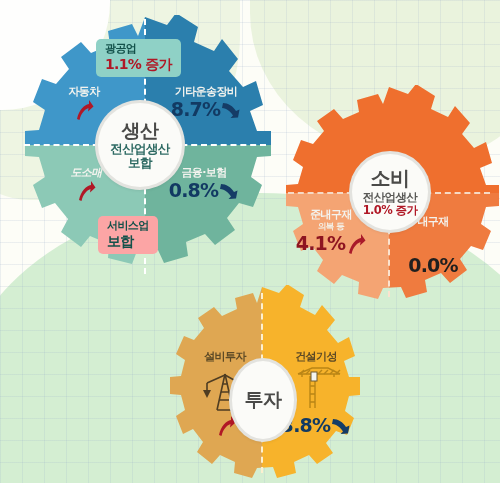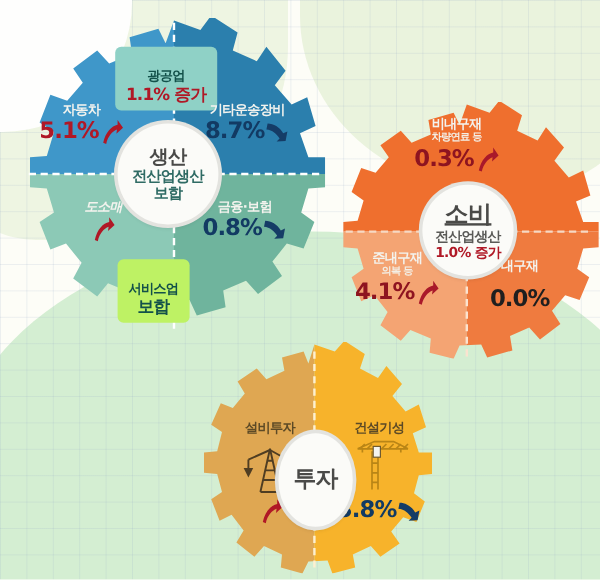--- a/index.html
+++ b/index.html
@@ -64,29 +64,29 @@
   .val.up{color:#b01826;}
   .val.dn{color:#123a63;}
   .val.zero{color:#1f1f1f;}
   .val.dkup{color:#8e1420;}
 
   .valrow{display:flex;align-items:center;justify-content:center;gap:1px;}
   .arrow{display:inline-block;width:20px;height:22px;}
 
   
   .chip{
-    position:absolute;border-radius:5px;text-align:center;
-    padding:19px 9px 5px;line-height:1.18;
+    position:absolute;border-radius:5px;text-align:left;
+    padding:4px 9px 5px;line-height:1.18;
   }
   .chip .c1{font-size:11px;font-weight:bold;letter-spacing:-.6px;}
   .chip .c2{font-size:14px;font-weight:bold;letter-spacing:-.7px;}
   .chip-mining{background:#8fd1c6;}
   .chip-mining .c1{color:#13514a;}
   .chip-mining .c2{color:#b01826;}
-  .chip-service{background:#bef264;}
+  .chip-service{background:#fca5a5;}
   .chip-service .c1{color:#13514a;}
   .chip-service .c2{color:#13514a;}
 
   
   .dash{position:absolute;}
   .dash.h{border-top:2px dashed #ffffff;}
   .dash.v{border-left:2px dashed #ffffff;}
   .dash.hd{border-top:2px dashed #f6d9c4;}
 </style>
 </head>
@@ -127,24 +127,23 @@
 
   <div class="chip chip-mining" style="left:96px;top:39px;">
     <div class="c1">광공업</div>
     <div class="c2">1.1% 증가</div>
   </div>
   <div class="chip chip-service" style="left:98px;top:216px;">
     <div class="c1">서비스업</div>
     <div class="c2">보합</div>
   </div>
 
-  <div class="lab" style="left:20px;top:86px;width:96px;">
+  <div class="lab" style="left:36px;top:86px;width:96px;">
     <div class="cap">자동차</div>
     <div class="valrow">
-      <span class="val up">5.1%</span>
       <span class="arrow">
         <svg viewBox="0 0 20 22">
             <path d="M3 20 C5 11, 10 6, 15 5 L15 1 L19.5 7.5 L14 12.5 L14.5 9 C10.5 10.5, 7 14.5, 5.5 21 Z" fill="#b01826"></path>
           </svg>
       </span>
     </div>
   </div>
 
   <div class="lab" style="left:150px;top:86px;width:112px;">
     <div class="cap">기타운송장비</div>
@@ -175,21 +174,21 @@
       <span class="val dn">0.8%</span>
       <span class="arrow">
         <svg viewBox="0 0 20 22">
             <path d="M2 4 C7 4, 12 7, 15 12 L18.5 10.5 L17 18.5 L9.5 19 L12 16.5 C9.5 12.5, 6 9.5, 1 9 Z" fill="#153c66"></path>
           </svg>
       </span>
     </div>
   </div>
 
   <div class="hub" style="left:98px;top:103px;width:84px;height:84px;">
-    <div class="hub-main" style="font-size:16px;margin-bottom:1px;">생산</div>
+    <div class="hub-main" style="font-size:19px;margin-bottom:1px;">생산</div>
     <div class="hub-sub" style="font-size:12.5px;">전산업생산</div>
     <div class="hub-sub2" style="font-size:12.5px;">보합</div>
   </div>
 
   <div class="gear" style="left:278px;top:85px;">
     <svg width="222" height="220" viewBox="0 0 222 220">
       <defs>
         <clipPath id="clipCons">
           <path d="M111,2
             L130,9 L138,-1 L157,11 L153,24 L170,32 L177,21 L192,38 L184,49 L196,63 L208,57 L214,78 L202,83
@@ -202,55 +201,43 @@
       <g clip-path="url(#clipCons)">
         <rect x="0" y="0" width="222" height="108" fill="#ef6f2e"></rect>
         <rect x="0" y="108" width="111" height="112" fill="#f4a473"></rect>
         <rect x="111" y="108" width="111" height="112" fill="#ef7b3f"></rect>
       </g>
     </svg>
     <div class="dash hd" style="left:10px;top:107px;width:202px;"></div>
     <div class="dash" style="left:110px;top:112px;height:100px;border-left:2px dashed #fbe3cf;"></div>
   </div>
 
-  <div class="lab" style="left:333px;top:98px;width:95px;">
-    <div class="cap">비내구재</div>
-    <div class="cap2">차량연료 등</div>
-    <div class="valrow" style="margin-top:2px;">
-      <span class="val dkup">0.3%</span>
-      <span class="arrow">
-        <svg viewBox="0 0 20 22">
-            <path d="M3 20 C5 11, 10 6, 15 5 L15 1 L19.5 7.5 L14 12.5 L14.5 9 C10.5 10.5, 7 14.5, 5.5 21 Z" fill="#a9192a"></path>
-          </svg>
-      </span>
-    </div>
-  </div>
 
   <div class="lab" style="left:285px;top:209px;width:92px;">
     <div class="cap">준내구재</div>
     <div class="cap2">의복 등</div>
     <div class="valrow" style="margin-top:2px;">
       <span class="val dkup">4.1%</span>
       <span class="arrow">
         <svg viewBox="0 0 20 22">
             <path d="M3 20 C5 11, 10 6, 15 5 L15 1 L19.5 7.5 L14 12.5 L14.5 9 C10.5 10.5, 7 14.5, 5.5 21 Z" fill="#a9192a"></path>
           </svg>
       </span>
     </div>
   </div>
 
   <div class="lab" style="left:390px;top:216px;width:86px;">
     <div class="cap">내구재</div>
-    <div class="valrow" style="margin-top:10px;">
+    <div class="valrow" style="margin-top:26px;">
       <span class="val zero">0.0%</span>
     </div>
   </div>
 
   <div class="hub" style="left:352px;top:154px;width:76px;height:76px;">
-    <div class="hub-main" style="font-size:20px;margin-bottom:1px;text-decoration:underline;">소비</div>
+    <div class="hub-main" style="font-size:20px;margin-bottom:1px;">소비</div>
     <div class="hub-sub" style="font-size:11.5px;color:#5a5a57;">전산업생산</div>
     <div class="hub-sub2" style="font-size:11.5px;color:#b01826;">1.0% 증가</div>
   </div>
 
   <div class="gear" style="left:165px;top:285px;">
     <svg width="195" height="195" viewBox="0 0 195 195">
       <defs>
         <clipPath id="clipInv">
           <path d="M97,2
             L114,8 L122,-1 L139,10 L135,22 L150,30 L157,20 L170,35 L162,45 L173,58 L184,52 L190,71 L179,76

